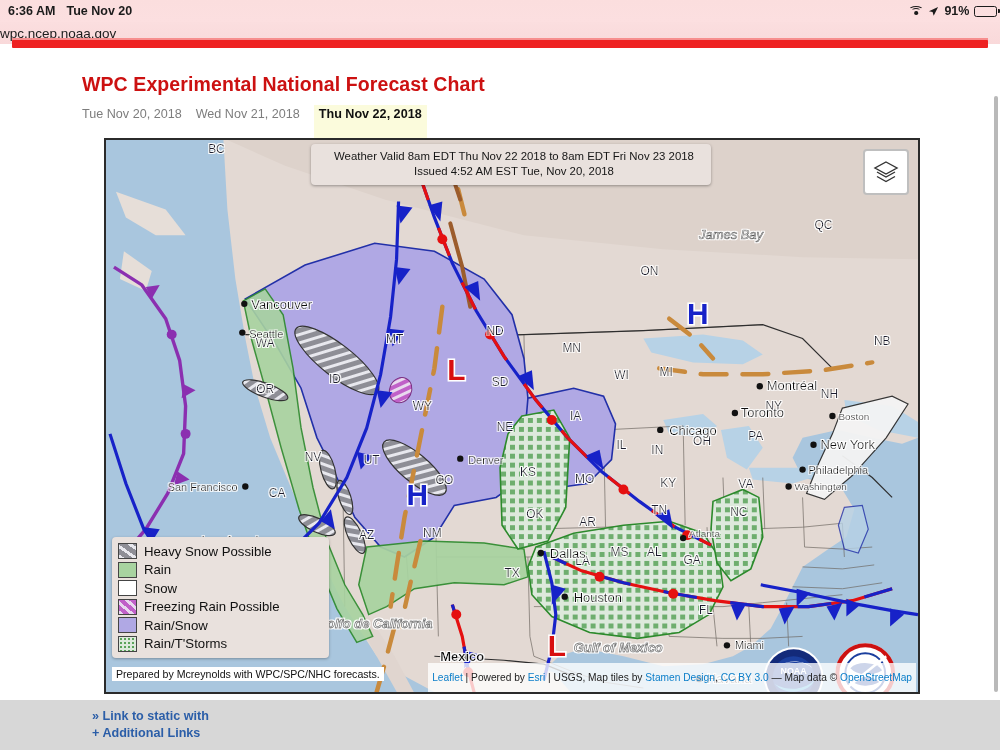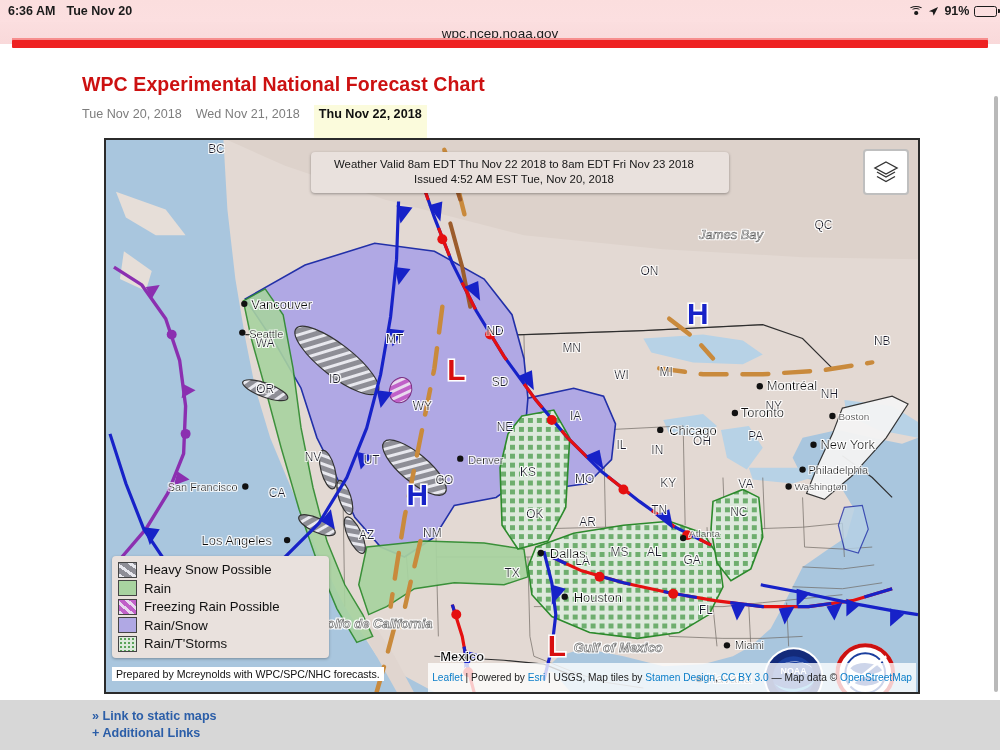--- a/index.html
+++ b/index.html
@@ -30,21 +30,21 @@
   .loc-ico{width:11px;height:11px;}
   .batt{display:flex;align-items:center;}
   .batt-body{width:23px;height:11px;border:1.4px solid #1b1b1b;border-radius:2.6px;padding:1.3px;box-sizing:border-box;}
   .batt-fill{height:100%;width:100%;background:#1b1b1b;border-radius:1px;}
   .batt-cap{width:1.6px;height:4px;background:#1b1b1b;border-radius:0 1px 1px 0;margin-left:1px;}
 
   
   .urlbar{
     position:absolute;left:0;top:22px;width:1000px;height:22px;
     background:linear-gradient(to bottom,#fbdedf,#f9d9da);
-    display:flex;align-items:center;justify-content:center;
+    display:flex;align-items:center;justify-content:flex-start;
     font-size:13.5px;color:#1c1c1c;
   }
   .redbar{position:absolute;left:12px;top:40px;width:976px;height:8px;background:#ee2222;border-radius:1px;}
   .redbar-lite{position:absolute;left:12px;top:38px;width:976px;height:3px;background:#f78e8e;}
 
   
   .page{position:absolute;left:0;top:48px;width:1000px;height:702px;background:#ffffff;}
   .title{
     position:absolute;left:82px;top:25px;
     font-size:19.5px;font-weight:bold;color:#cc1111;letter-spacing:.1px;
@@ -58,24 +58,24 @@
 
   
   .mapwrap{
     position:absolute;left:104px;top:90px;width:816px;height:556px;
     border:2.5px solid #2b2b2b;box-sizing:border-box;overflow:hidden;background:#a9c6de;
   }
   .mapsvg{position:absolute;left:0;top:0;width:100%;height:100%;display:block;}
 
   
   .infobox{
-    position:absolute;left:205px;top:12px;width:390px;
+    position:absolute;left:205px;top:4px;width:390px;
     background:#e9e1dd;border-radius:4px;
     box-shadow:0 1px 3px rgba(0,0,0,.35);
-    padding:5px 20px 6px 8px;text-align:center;
+    padding:5px 2px 6px 8px;text-align:center;
     font-size:11.4px;color:#161616;line-height:1.33;
   }
 
   
   .layersctl{
     position:absolute;right:9px;top:9px;width:42px;height:42px;
     background:#fff;border:2px solid rgba(0,0,0,.25);border-radius:4px;
     display:flex;align-items:center;justify-content:center;
   }
 
@@ -514,20 +514,24 @@
       <div class="legend">
         <div class="legrow">
           <span class="swatch" style="background:repeating-linear-gradient(35deg,#e8e8ee 0 3px,#8e8e96 3px 8px);"></span>
           <span class="legtxt">Heavy Snow Possible</span>
         </div>
         <div class="legrow">
           <span class="swatch" style="background:#a8d3a0;"></span>
           <span class="legtxt">Rain</span>
         </div>
         <div class="legrow">
+          <span class="swatch" style="background:#ffffff;"></span>
+          <span class="legtxt">Snow</span>
+        </div>
+        <div class="legrow">
           <span class="swatch" style="background:repeating-linear-gradient(40deg,#e8d9ee 0 3px,#c060c8 3px 7px);"></span>
           <span class="legtxt">Freezing Rain Possible</span>
         </div>
         <div class="legrow">
           <span class="swatch" style="background:#b0a8e4;"></span>
           <span class="legtxt">Rain/Snow</span>
         </div>
         <div class="legrow">
           <span class="swatch" style="background-color:#dde9dc;background-image:radial-gradient(#5aa35a 1.2px,transparent 1.3px);background-size:4px 4px;"></span>
           <span class="legtxt">Rain/T'Storms</span>
@@ -536,20 +540,20 @@
 
       <div class="preparedby">Prepared by Mcreynolds with WPC/SPC/NHC forecasts.</div>
 
       <div class="attribution">
         <a>Leaflet</a><span> | Powered by </span><a>Esri</a><span> | USGS, Map tiles by </span><a>Stamen Design</a><span>, </span><a>CC BY 3.0</a><span> — Map data © </span><a>OpenStreetMap</a>
       </div>
     </div>
 
     <div class="footer">
       <div class="flinks">
-        <div>» Link to static maps</div>
+        <div>» Link to static with</div>
         <div>+ Additional Links</div>
       </div>
     </div>
 
     <div class="scrollbar"></div>
   </div>
 </div>
 
 </body></html>

